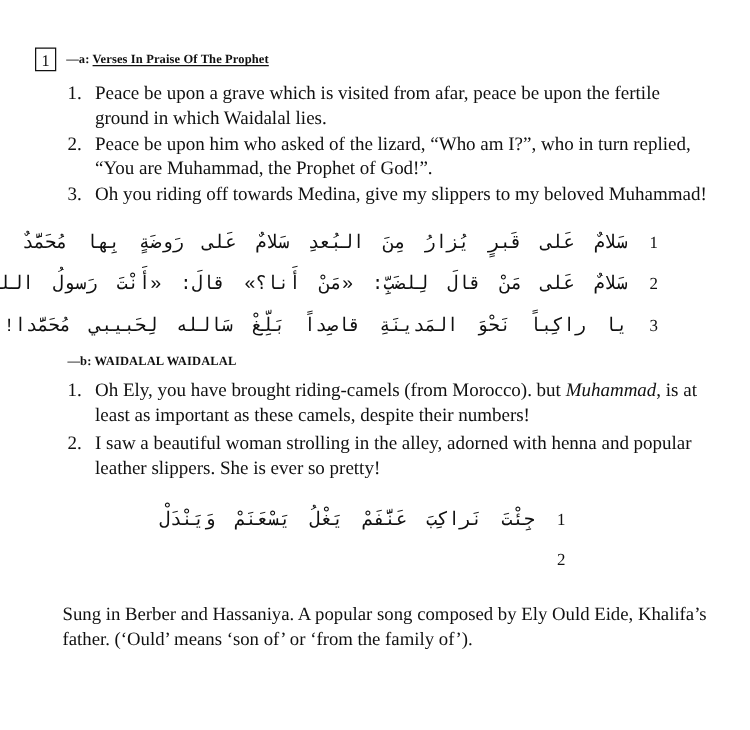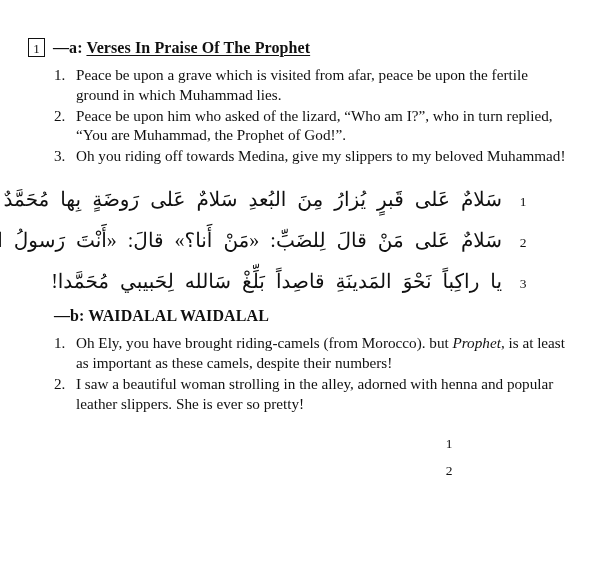--- a/index.html
+++ b/index.html
@@ -34,21 +34,21 @@
     min-width: 17px;
     height: 19px;
     line-height: 19px;
     text-align: center;
     font-size: 13px;
     font-family: "Liberation Serif", serif;
     padding: 0 2px;
     box-sizing: border-box;
   }
   .head-title {
-    font-size: 16px;
+    font-size: 10px;
     font-weight: bold;
     letter-spacing: 0.1px;
     white-space: nowrap;
     text-align: center;
   }
   .head-title .dash {
     font-weight: bold;
   }
   .head-title .underline {
     text-decoration: underline;
@@ -103,22 +103,22 @@
     direction: ltr;
     font-size: 13.5px;
     width: 14px;
     text-align: center;
     margin-left: 14px;
     flex: 0 0 auto;
     font-family: "Liberation Serif", serif;
   }
   .arabic-text {
     direction: rtl;
-    font-family: Liberation Serif, serif;
-    font-size: 20px;
+    font-family: Liberation Mono, monospace;
+    font-size: 15px;
     line-height: 1.5;
     letter-spacing: 1.2px;
     word-spacing: 6px;
     white-space: nowrap;
     flex: 0 0 auto;
   }
   .arabic-block.second .arabic-row { padding-right: 110px; }
 
   
   .note {
@@ -135,21 +135,21 @@
 
   <div class="section-head">
     <div class="page-num-box">1</div>
     <div class="head-title">
       <span class="dash">—a:</span>
       <span class="underline">Verses In Praise Of The Prophet</span>
     </div>
   </div>
 
   <ol class="verses">
-    <li>Peace be upon a grave which is visited from afar, peace be upon the fertile ground in which Muhammad lies.</li>
+    <li>Peace be upon a grave which is visited from afar, peace be upon the fertile ground in which Waidalal lies.</li>
     <li>Peace be upon him who asked of the lizard, “Who am I?”, who in turn replied, “You are Muhammad, the Prophet of God!”.</li>
     <li>Oh you riding off towards Medina, give my slippers to my beloved Muhammad!</li>
   </ol>
 
   <div class="arabic-block">
     <div class="arabic-row">
       <span class="idx">1</span>
       <span class="arabic-text">سَلامٌ عَلى قَبرٍ يُزارُ مِنَ البُعدِ    سَلامٌ عَلى رَوضَةٍ بِها مُحَمَّدٌ</span>
     </div>
     <div class="arabic-row">
@@ -163,27 +163,29 @@
   </div>
 
   <div class="section-head second">
     <div class="head-title">
       <span class="dash">—b:</span>
       <span>WAIDALAL WAIDALAL</span>
     </div>
   </div>
 
   <ol class="verses tight">
-    <li>Oh Ely, you have brought riding-camels (from Morocco). but <i>Prophet</i>, is at least as important as these camels, despite their numbers!</li>
+    <li>Oh Ely, you have brought riding-camels (from Morocco). but <i>Muhammad</i>, is at least as important as these camels, despite their numbers!</li>
     <li>I saw a beautiful woman strolling in the alley, adorned with henna and popular leather slippers. She is ever so pretty!</li>
   </ol>
 
   <div class="arabic-block second">
     <div class="arabic-row">
       <span class="idx">1</span>
+      <span class="arabic-text">جِئْتَ نَراكِبَ عَنَّفَمْ    يَغْلُ يَسْعَنَمْ وَيَنْدَلْ</span>
     </div>
     <div class="arabic-row">
       <span class="idx">2</span>
     </div>
   </div>
 
+  <div class="note">Sung in Berber and Hassaniya. A popular song composed by Ely Ould Eide, Khalifa’s father. (‘Ould’ means ‘son of’ or ‘from the family of’).</div>
 
 </div>
 
 </body></html>

